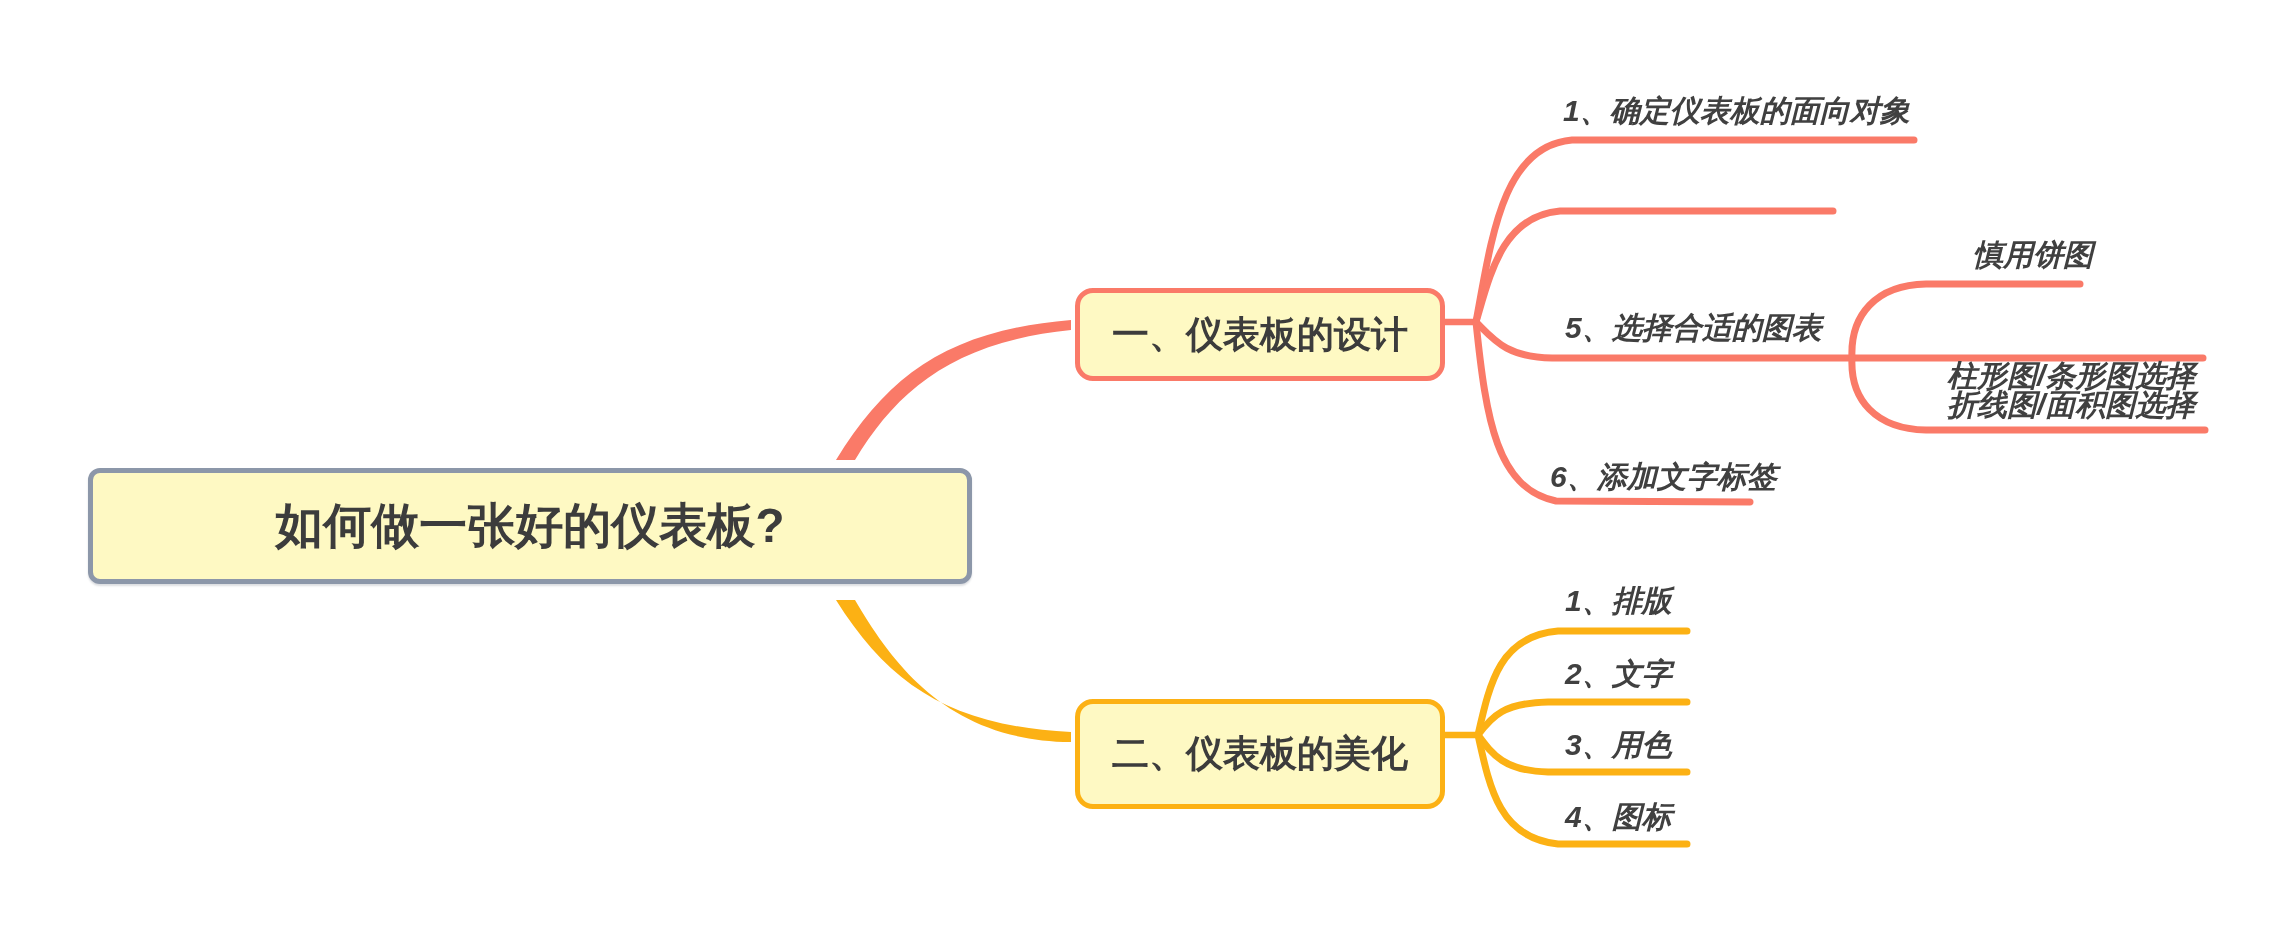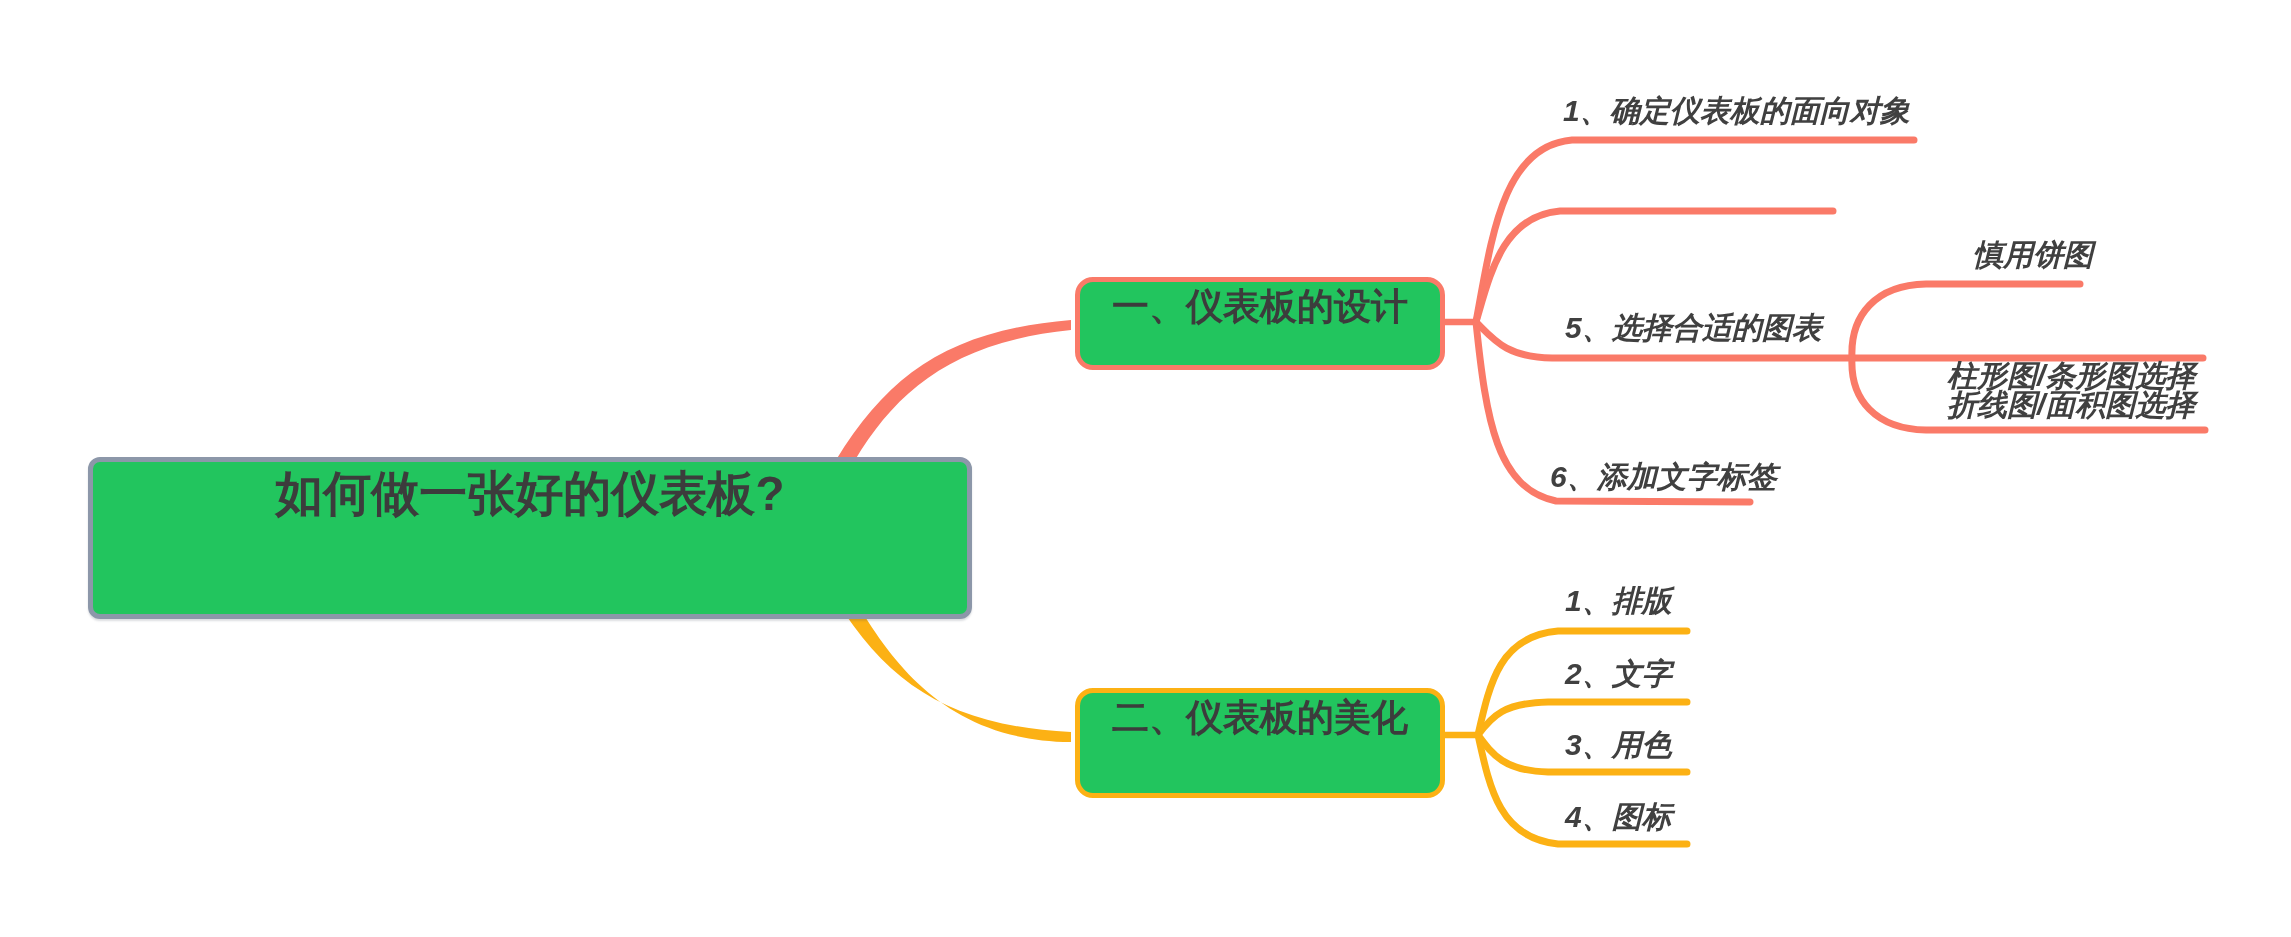--- a/index.html
+++ b/index.html
@@ -12,27 +12,27 @@
   }
   .connector-layer{position:absolute;left:0;top:0;width:2291px;height:937px;}
   .ln{fill:none;stroke-width:6.5;stroke-linecap:round;}
   .ul{fill:none;stroke-width:7;stroke-linecap:round;}
   .s-coral{stroke:var(--coral);}
   .f-coral{fill:var(--coral);}
   .s-yellow{stroke:var(--yellow);}
   .f-yellow{fill:var(--yellow);}
   .node{
     position:absolute;
-    display:flex;align-items:flex-start;justify-content:center;
-    background:#22c55e;box-sizing:border-box;
+    display:flex;align-items:center;justify-content:center;
+    background:#fef9c3;box-sizing:border-box;
     color:var(--node_text,#3c3c3c);
-    font-weight:bold;white-space:nowrap;
+    font-weight:bold;white-space:nowrap;margin-top:11px;
   }
   .root-node{
-    left:88px;top:457px;width:884px;height:162px;
+    left:88px;top:457px;width:884px;height:116px;
     border:5px solid var(--root_border,#8c97a9);
     border-radius:12px;font-size:48px;
     box-shadow:0 2px 2px rgba(60,70,90,0.18);
   }
   .branch-node{
     width:370px;height:93px;border-radius:18px;font-size:37px;
   }
   .node-design{left:1075px;top:277px;border:5px solid var(--coral);}
   .node-beautify{left:1075px;top:688px;height:110px;border:5px solid var(--yellow);}
   .leaf{

